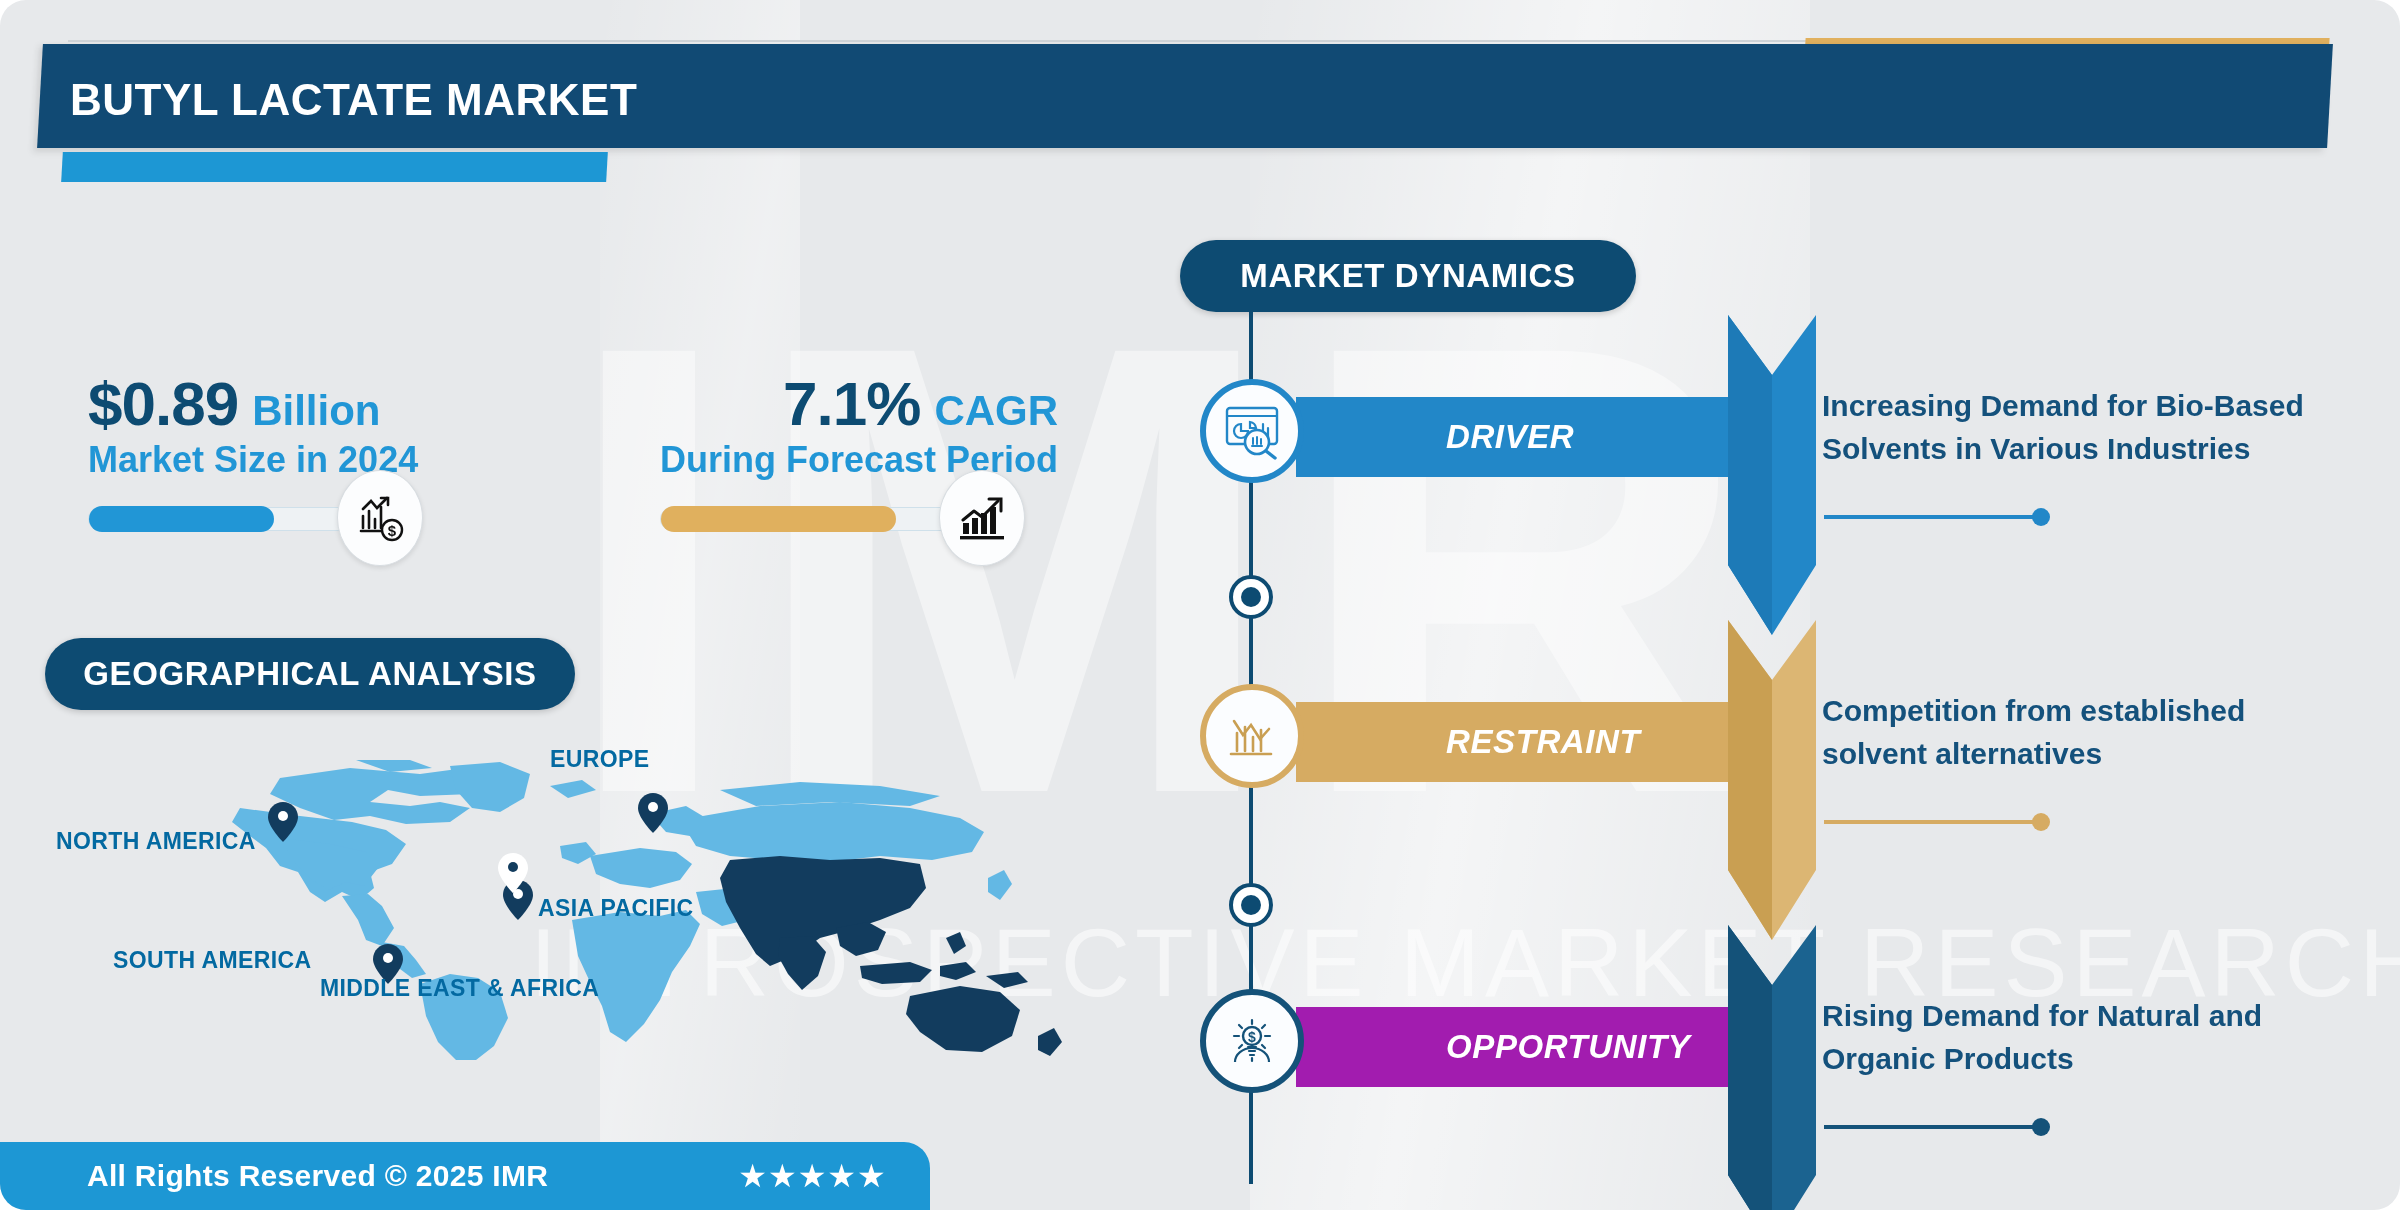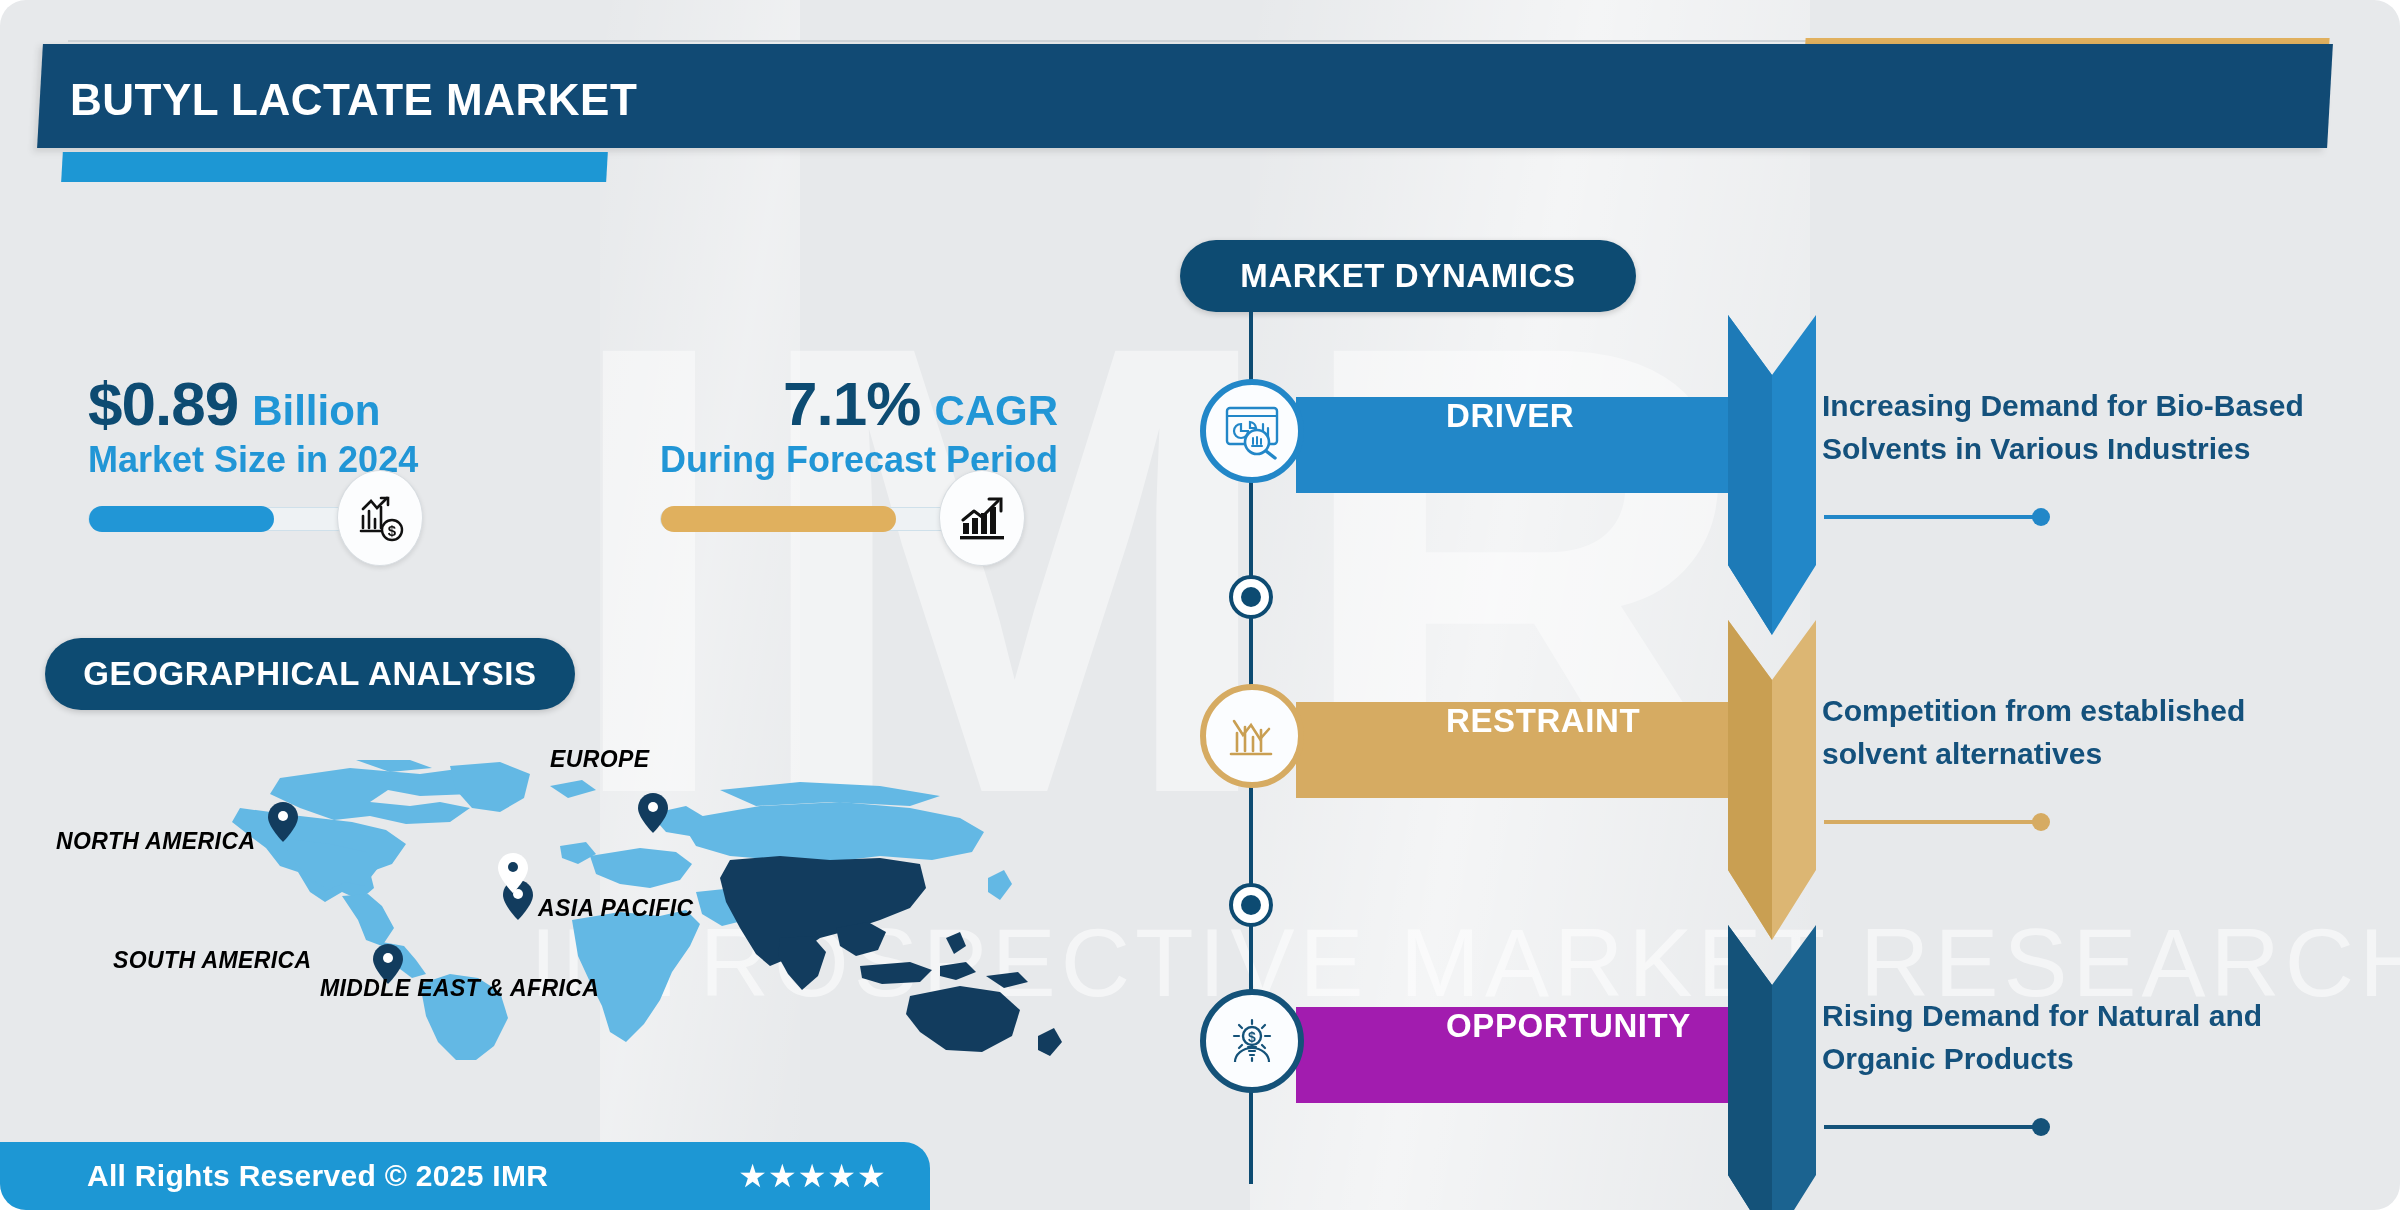--- a/index.html
+++ b/index.html
@@ -140,22 +140,22 @@
     display: flex; align-items: center; justify-content: center;
     box-shadow: 0 2px 5px rgba(0,0,0,.10);
   }
   #bub-size { left: 248px; }
   #bub-cagr { left: 278px; }
 
   
   #map-wrap { position: absolute; left: 120px; top: 760px; width: 1000px; height: 420px; }
   .map-label {
     position: absolute;
-    font-size: 23px; font-weight: 700; color: #000000;
-    letter-spacing: .4px; white-space: nowrap; font-style: italic;
+    font-size: 23px; font-weight: 700; color: #0369a1;
+    letter-spacing: .4px; white-space: nowrap;
   }
   #lbl-na  { left: -64px; top: 68px; }
   #lbl-sa  { left: -7px;  top: 187px; }
   #lbl-eu  { left: 430px; top: -14px; }
   #lbl-ap  { left: 418px; top: 135px; }
   #lbl-mea { left: 200px; top: 215px; }
 
   
   #dyn-stem {
     position: absolute; left: 1249px; top: 304px; width: 4px; height: 880px;
@@ -175,22 +175,22 @@
   #node-1 { top: 575px; }
   #node-2 { top: 883px; }
 
   .dyn-row { position: absolute; left: 1200px; }
   #row-driver  { top: 385px; }
   #row-restr   { top: 690px; }
   #row-opp     { top: 995px; }
 
   .dyn-bar {
     position: absolute; left: 96px; top: 12px;
-    width: 432px; height: 96px;
-    display: flex; 
+    width: 432px; height: 80px;
+    display: flex; align-items: center; font-style: italic;
   }
   .dyn-bar-label {
     margin-left: 150px;
     font-size: 33px; font-weight: 600; color: #ffffff;
     letter-spacing: .6px; white-space: nowrap;
   }
   .dyn-icon {
     position: absolute; left: 0; top: -6px;
     width: 104px; height: 104px; border-radius: 50%;
     background: #fbfdff;

